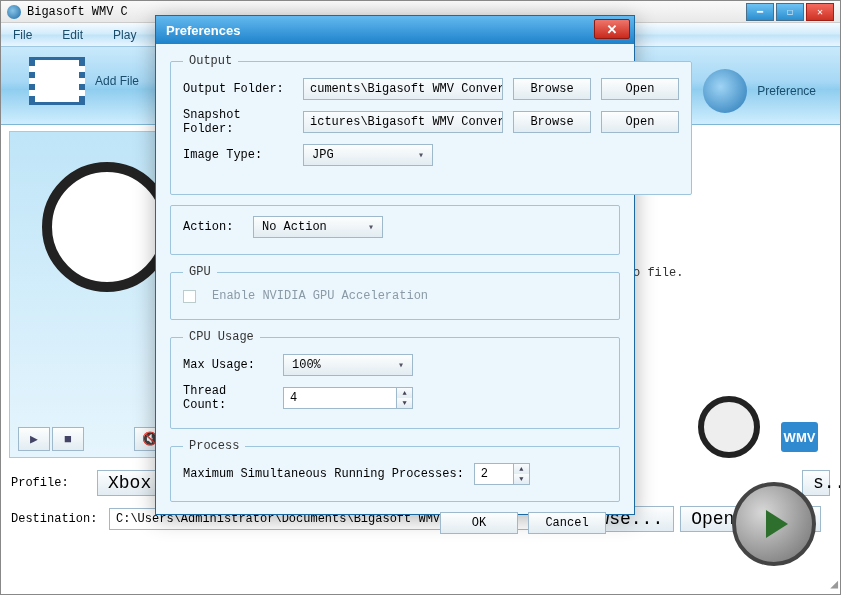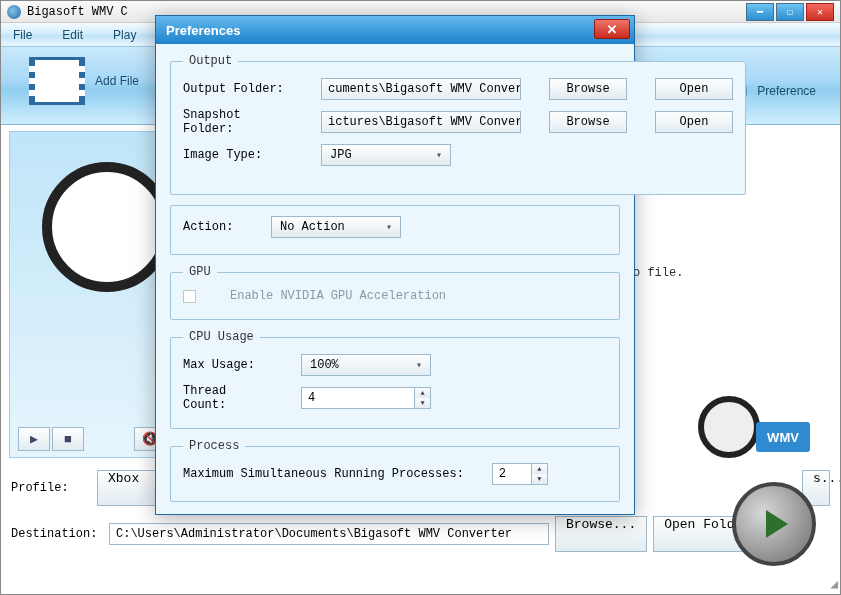--- a/index.html
+++ b/index.html
@@ -128,42 +128,42 @@
   .wmv-badge {
     position:absolute; right:22px; bottom:6px;
     width:120px;height:78px;
   }
   .wmv-badge .r {
     width:62px;height:62px;border-radius:50%;
     border:6px solid #222; position:absolute; left:0; bottom:0;
     background:#eee;
   }
   .wmv-badge .tag {
-    position:absolute; right:8px; bottom:6px;
-    width:54px;height:30px;background:#2f8ad0;color:#fff;
+    position:absolute; right:0; bottom:6px;
+    width:37px;height:30px;background:#2f8ad0;color:#fff;
     font:bold 13px Arial; display:flex;align-items:center;justify-content:center;
     border-radius:3px;
   }
   
   .bottom {
     position:absolute; left:0; right:0; bottom:0; height:130px;
     background:#fff;
     padding:6px 10px;
   }
   .row { display:flex; align-items:center; gap:6px; margin-bottom:10px; }
   .b-input {
     border:1px solid #9fb9cc; background:#fff; height:22px; padding:0 6px;
     font-family:"Courier New",monospace; font-size:12px;
     display:flex;align-items:center;
   }
   .b-btn {
-    height:36px; padding:0 10px; border:1px solid #9fb9cc;
+    height:26px; padding:0 10px; border:1px solid #9fb9cc;
     background:linear-gradient(#fdfefe,#e2ecf2);
-    font-family:"Courier New",monospace; font-size:13px;
-    display:flex;cursor:pointer;
+    font-family:"Courier New",monospace; font-size:18px;
+    display:flex;align-items:center; cursor:pointer;
   }
   .chk { width:13px;height:13px;border:1px solid #888;background:#fff;display:inline-block;margin-right:6px;cursor:pointer;}
   .bigplay {
     position:absolute; right:24px; bottom:28px;
     width:84px;height:84px;border-radius:50%;
     background: radial-gradient(circle at 35% 35%, #d8d8d8, #6c6c6c);
     border:4px solid #444;
     display:flex;align-items:center;justify-content:center;
     cursor:pointer;
   }
@@ -204,21 +204,21 @@
     border-radius:2px;
     margin:0 0 10px 0;
     padding:10px 12px 16px;
     background:#ecf7fd;
   }
   fieldset.grp legend{
     padding:0 6px;
     font:12px "Courier New",monospace;
     color:#333;
   }
-  .frow{display:flex;align-items:center;gap:28px;margin-bottom:8px;}
+  .frow{display:flex;align-items:center;gap:10px;margin-bottom:8px;}
   .flabel{ width:110px; font:12px "Courier New",monospace;}
   .flabel-wide{ font:12px "Courier New",monospace;}
   .fval {
     width:200px;height:22px;
     border:1px solid #9fb9cc;
     background:linear-gradient(#fafcfe,#e7eff4);
     font:12px "Courier New",monospace;
     display:flex;align-items:center;padding:0 6px;
     white-space:nowrap;overflow:hidden;
   }
@@ -426,15 +426,23 @@
         <div class="fspin">
           <span>2</span>
           <div class="spinbtns">
               <span>▲</span>
               <span>▼</span>
             </div>
         </div>
       </div>
     </fieldset>
 
+    <div class="modal-footer">
+      <div class="fbtn">
+          <span>OK</span>
+        </div>
+      <div class="fbtn">
+          <span>Cancel</span>
+        </div>
+    </div>
 
   </div>
 </div>
 
 </body></html>

